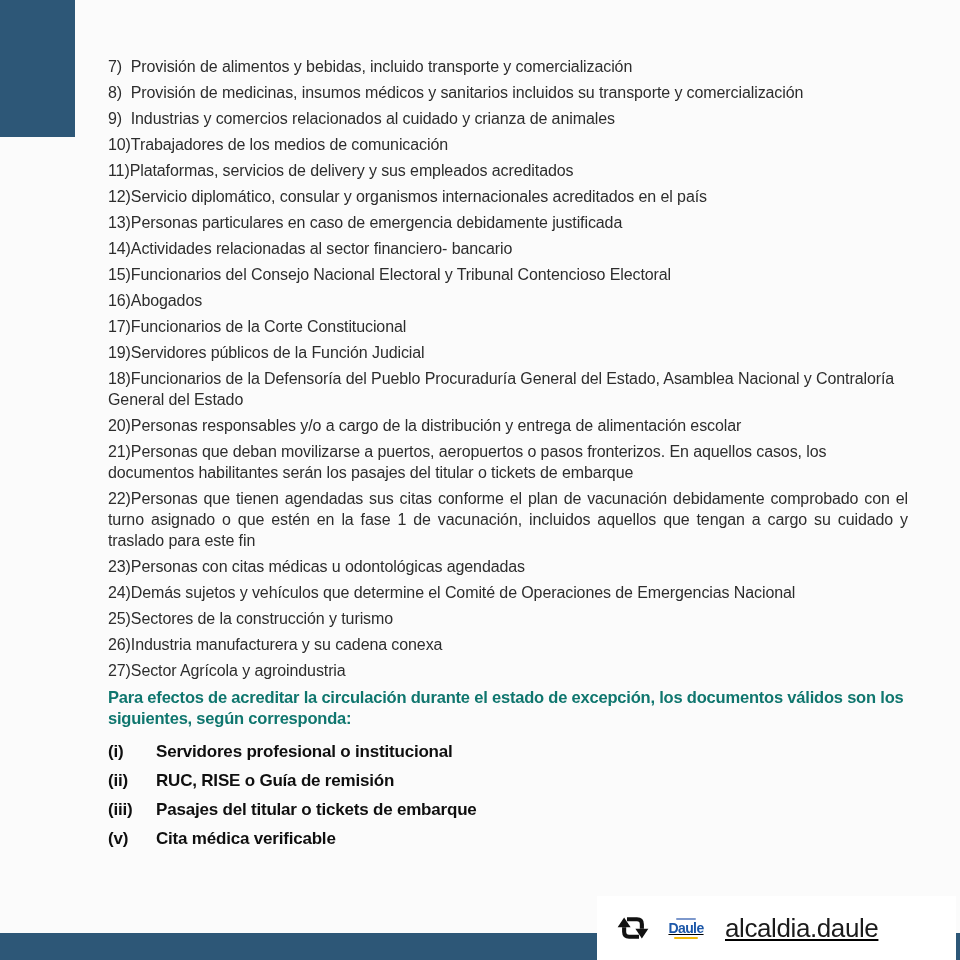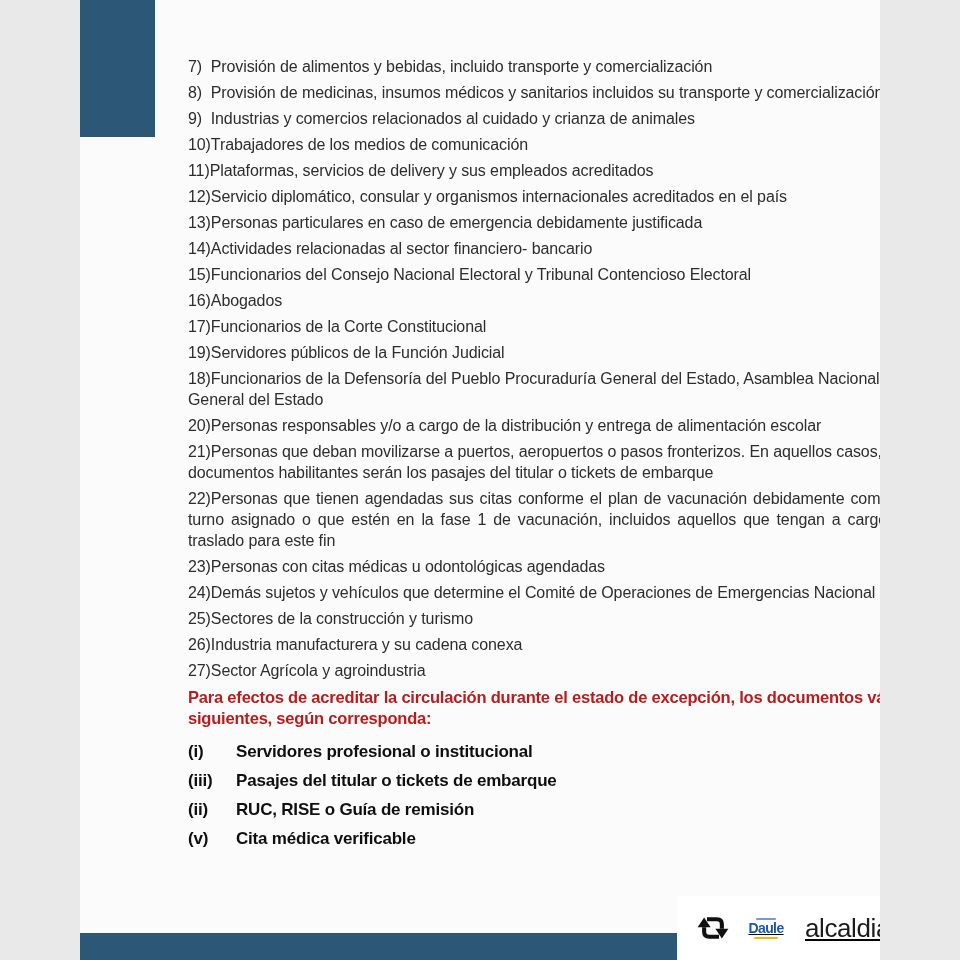--- a/index.html
+++ b/index.html
@@ -1,33 +1,33 @@
 <!DOCTYPE html>
 <html><head>
 <meta charset="utf-8">
 <style>
   html,body{margin:0;padding:0;background:#e9e9e9;}
   .canvas{
-    position:relative;width:800px;height:960px;background:#fbfbfb;
+    position:relative;width:960px;height:960px;background:#fbfbfb;
     font-family:"Liberation Sans",sans-serif;overflow:hidden;margin:0 auto;
   }
   .corner-block{position:absolute;left:0;top:0;width:75px;height:137px;background:#2d5777;}
   .bottom-bar{position:absolute;left:0;bottom:0;width:960px;height:27px;background:#2d5777;}
 
   .content{position:absolute;left:108px;top:56px;width:800px;}
 
   .item{
     margin:0 0 5px 0;font-size:16px;line-height:21px;color:#2d2d2d;
     white-space:pre-wrap;letter-spacing:-0.1px;
   }
   .item.justify{text-align:justify;}
 
   .intro{
     margin:6px 0 12px 0;font-size:16.5px;line-height:21px;font-weight:bold;
-    color:#b91c1c;letter-spacing:-0.2px;
+    color:#0f766e;letter-spacing:-0.2px;
   }
 
   .doc-item{
     display:flex;margin:0 0 8px 0;font-size:17px;line-height:21px;
     font-weight:bold;color:#0f0f0f;letter-spacing:-0.2px;
   }
   .doc-marker{flex:none;width:48px;}
   .doc-label{flex:1;}
 
   .attribution{
@@ -85,26 +85,26 @@
       </section>
 
     <p class="intro">Para efectos de acreditar la circulación durante el estado de excepción, los documentos válidos son los siguientes, según corresponda:</p>
 
     <section id="documents-list">
         <p class="doc-item">
           <span class="doc-marker">(i)</span>
           <span class="doc-label">Servidores profesional o institucional</span>
         </p>
         <p class="doc-item">
+          <span class="doc-marker">(ii)</span>
+          <span class="doc-label">RUC, RISE o Guía de remisión</span>
+        </p>
+        <p class="doc-item">
           <span class="doc-marker">(iii)</span>
           <span class="doc-label">Pasajes del titular o tickets de embarque</span>
-        </p>
-        <p class="doc-item">
-          <span class="doc-marker">(ii)</span>
-          <span class="doc-label">RUC, RISE o Guía de remisión</span>
         </p>
         <p class="doc-item">
           <span class="doc-marker">(v)</span>
           <span class="doc-label">Cita médica verificable</span>
         </p>
       </section>
   </main>
 
   <div class="bottom-bar" style="background: rgb(45, 87, 119);"></div>
 

